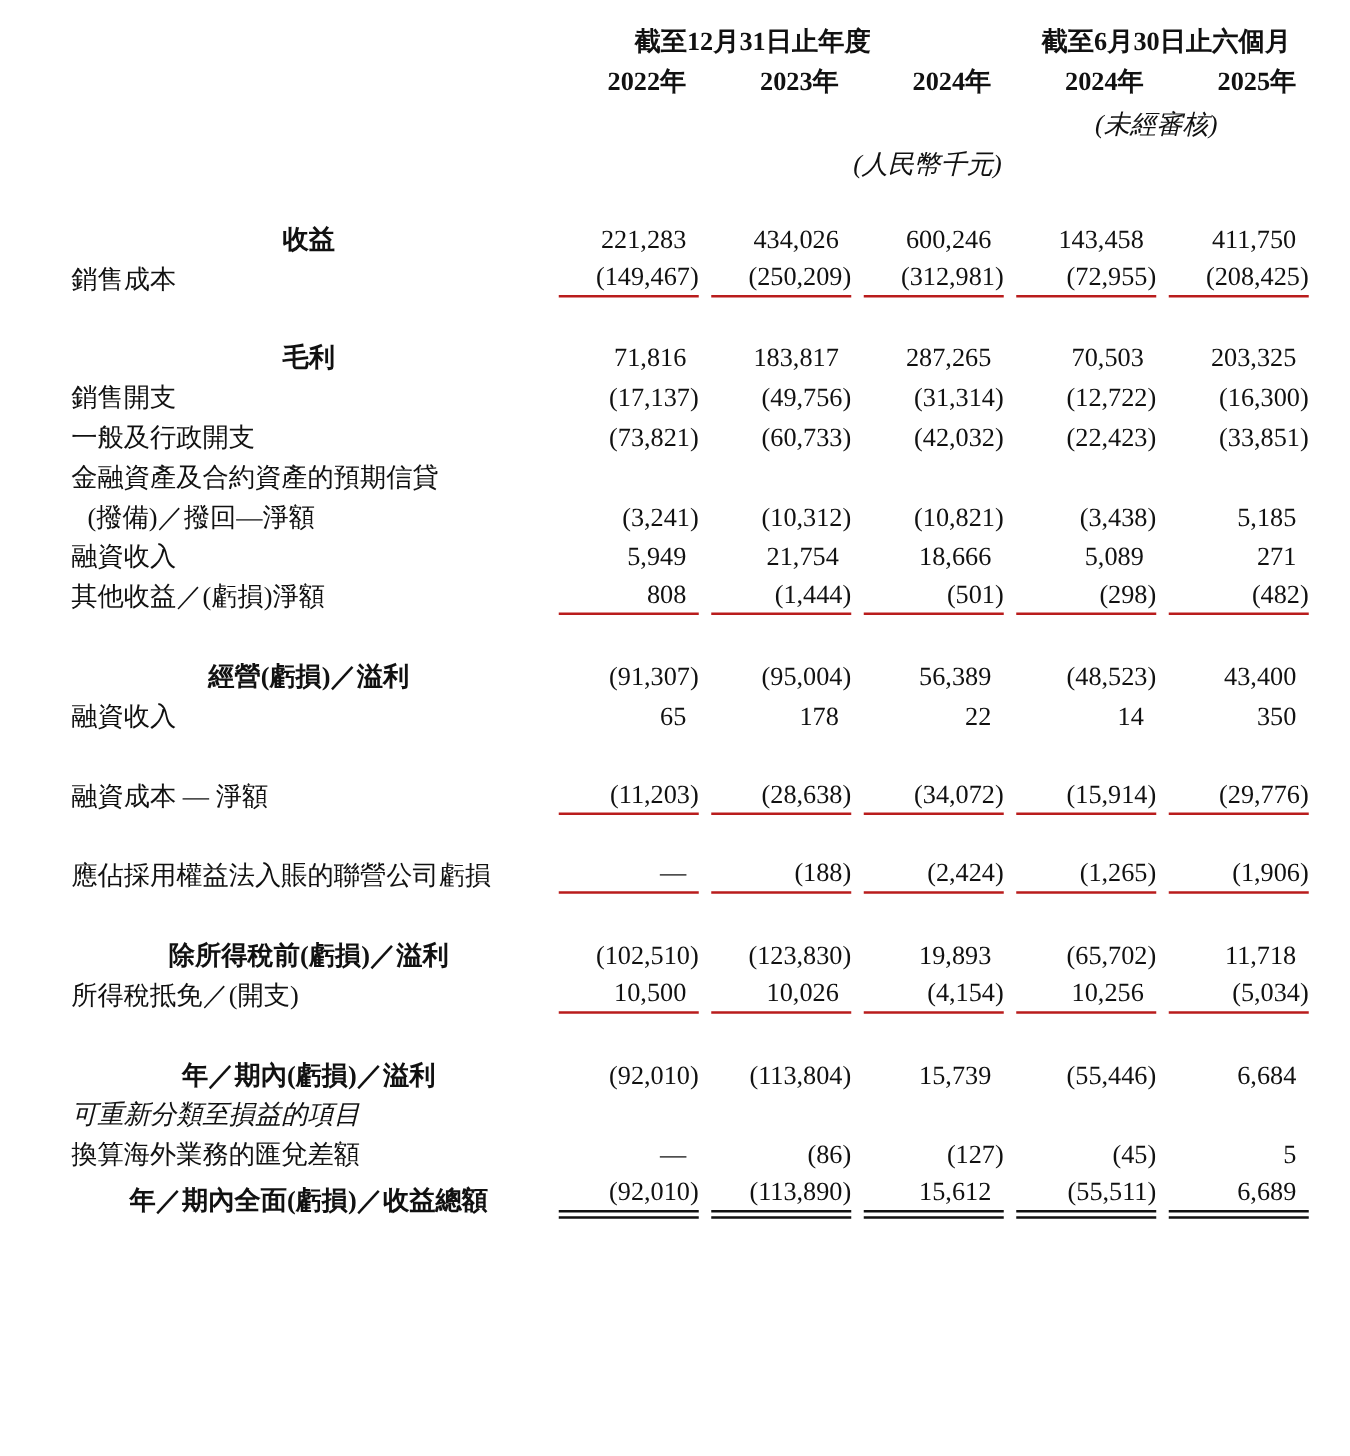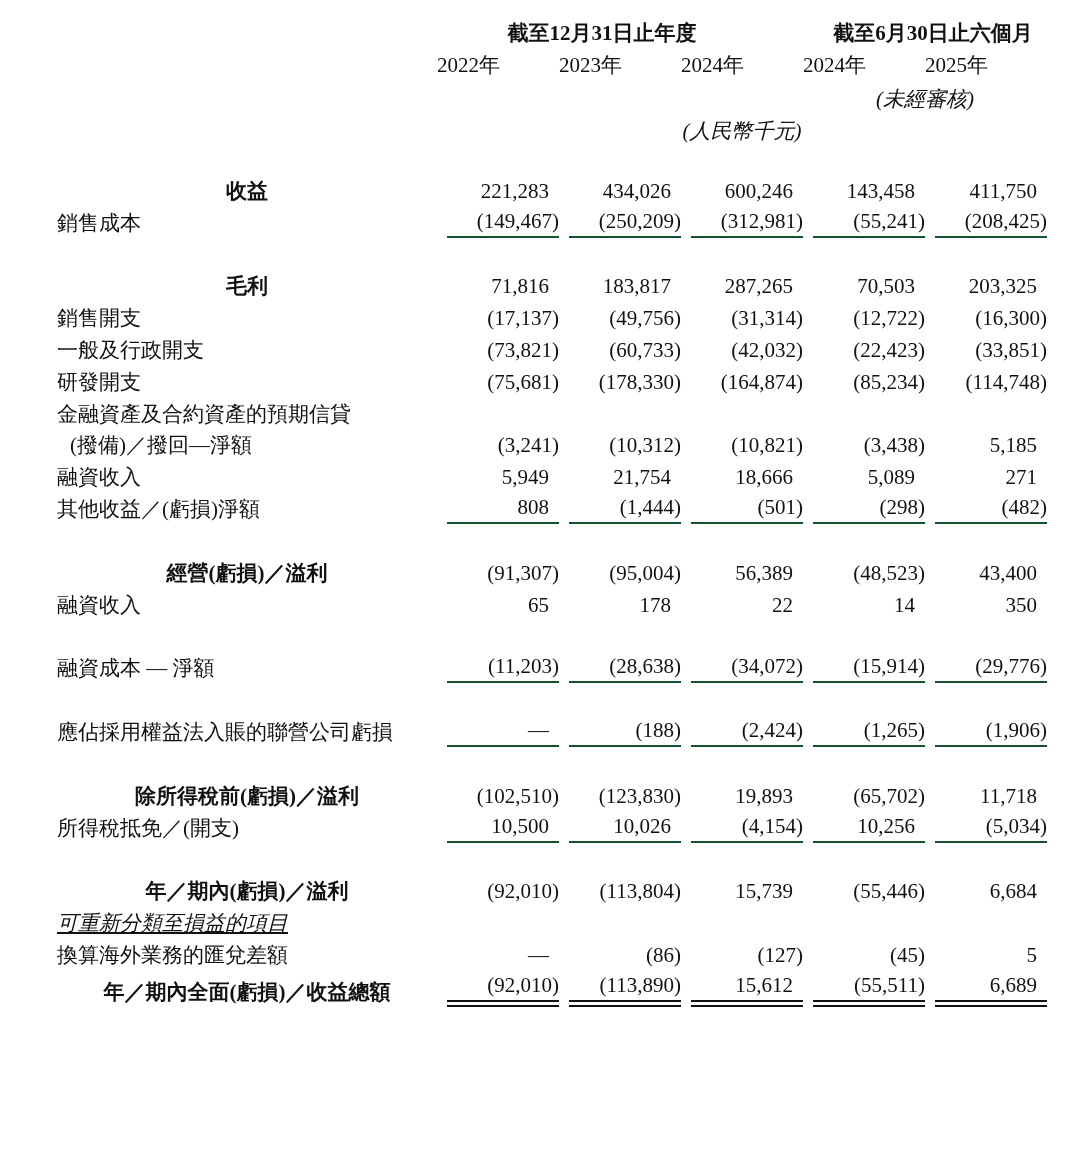--- a/index.html
+++ b/index.html
@@ -23,27 +23,27 @@
   tr.headgap td{height:28px;}
   tr.spacer td{height:31.8px;}
   .label-cell{text-align:left;white-space:nowrap;line-height:30px;}
   .indent{padding-left:13px;}
   .num-cell .line{
     margin-left:10px;padding-right:10px;text-align:right;
     line-height:30px;white-space:nowrap;
   }
   .overhang{display:inline-block;margin-right:-10px;}
   tr.bold .label-cell{font-weight:bold;text-align:center;}
-  tr.italic .label-cell{font-style:italic;text-decoration:underline;}
-  tr.u .num-cell .line{border-bottom:2px solid #14532d;}
+  tr.italic .label-cell{font-style:italic;}
+  tr.u .num-cell .line{border-bottom:2px solid #b91c1c;}
   tr.uu .num-cell .line{border-bottom:7px double #111;}
   .group{font-weight:bold;text-align:center;white-space:nowrap;line-height:30px;}
   .group-annual{padding-right:36px;}
   .group-interim{padding-left:16px;}
-  .year-cell{text-align:left;padding-right:10px;font-weight:normal;white-space:nowrap;line-height:30px;}
+  .year-cell{text-align:right;padding-right:10px;font-weight:bold;white-space:nowrap;line-height:30px;}
   .note{font-style:italic;text-align:center;white-space:nowrap;line-height:30px;}
 </style>
 </head>
 <body>
 
 <div class="page">
   <table class="fin">
     <colgroup>
       <col class="c-label">
       <col class="c-num">
@@ -103,21 +103,21 @@
           <td class="num-cell">
             <div class="line"><span class="overhang">(149,467)</span></div>
           </td>
           <td class="num-cell">
             <div class="line"><span class="overhang">(250,209)</span></div>
           </td>
           <td class="num-cell">
             <div class="line"><span class="overhang">(312,981)</span></div>
           </td>
           <td class="num-cell">
-            <div class="line"><span class="overhang">(55,241)</span></div>
+            <div class="line"><span class="overhang">(72,955)</span></div>
           </td>
           <td class="num-cell">
             <div class="line"><span class="overhang">(208,425)</span></div>
           </td>
         </tr>
         <tr class="spacer">
           <td colspan="6"></td>
         </tr>
         <tr class="bold">
           <td class="label-cell">毛利</td>
@@ -164,38 +164,20 @@
             <div class="line"><span class="overhang">(60,733)</span></div>
           </td>
           <td class="num-cell">
             <div class="line"><span class="overhang">(42,032)</span></div>
           </td>
           <td class="num-cell">
             <div class="line"><span class="overhang">(22,423)</span></div>
           </td>
           <td class="num-cell">
             <div class="line"><span class="overhang">(33,851)</span></div>
-          </td>
-        </tr>
-        <tr>
-          <td class="label-cell">研發開支</td>
-          <td class="num-cell">
-            <div class="line"><span class="overhang">(75,681)</span></div>
-          </td>
-          <td class="num-cell">
-            <div class="line"><span class="overhang">(178,330)</span></div>
-          </td>
-          <td class="num-cell">
-            <div class="line"><span class="overhang">(164,874)</span></div>
-          </td>
-          <td class="num-cell">
-            <div class="line"><span class="overhang">(85,234)</span></div>
-          </td>
-          <td class="num-cell">
-            <div class="line"><span class="overhang">(114,748)</span></div>
           </td>
         </tr>
         <tr>
           <td class="label-cell">金融資產及合約資產的預期信貸</td>
           <td class="num-cell">
             <div class="line"><span></span></div>
           </td>
           <td class="num-cell">
             <div class="line"><span></span></div>
           </td>

